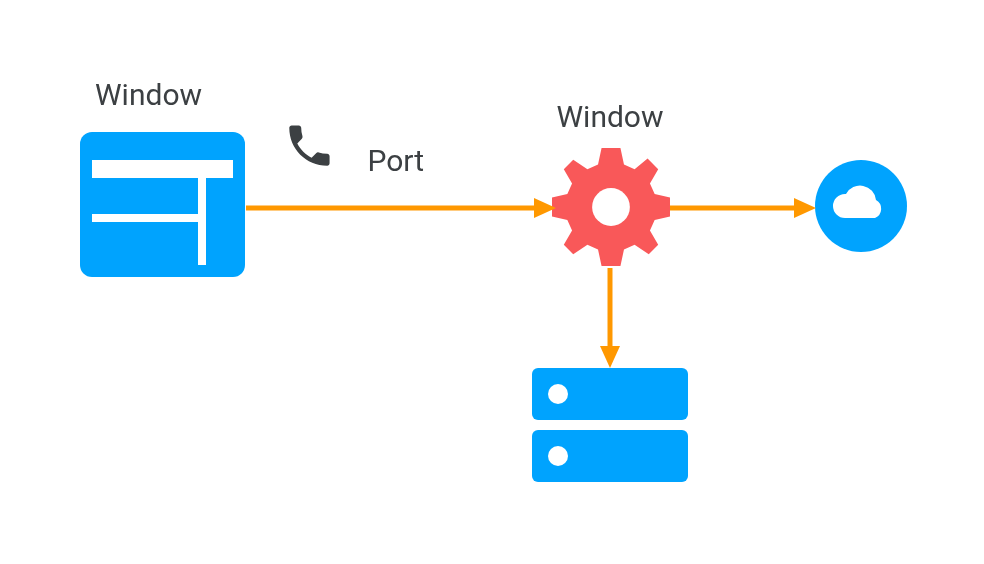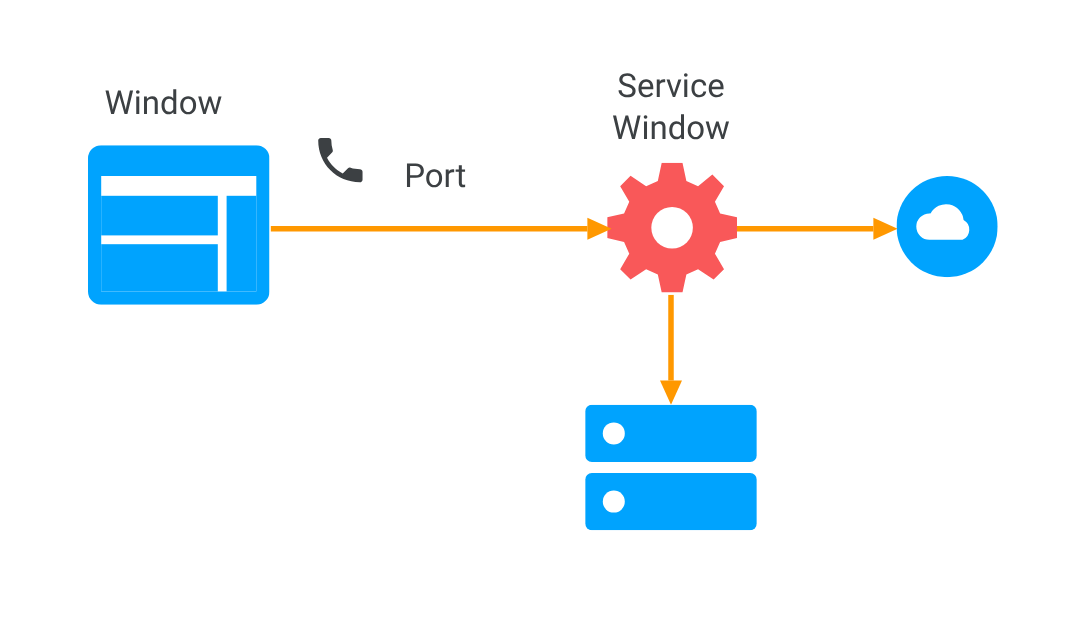--- a/index.html
+++ b/index.html
@@ -23,21 +23,21 @@
   svg { display: block; }
 </style>
 </head>
 <body>
 
 <div class="label" style="left:95px; top:76px; width:160px; text-align:left;">Window</div>
 
 <div class="label" style="left:344px; top:142px; width:80px; text-align:right;">Port</div>
 
 <div class="label" style="left:520px; top:60px; width:180px;">
-  <span>Service</span><br>
+  <br>
   <span>Window</span>
 </div>
 
 <div style="position:absolute; left:80px; top:132px;">
   <svg width="165" height="145" viewBox="0 0 165 145">
     <rect x="0" y="0" width="165" height="145" rx="12" ry="12" fill="#00A3FE"></rect>
 
     <rect x="12" y="28" width="141" height="105" fill="#ffffff"></rect>
 
     <rect x="12" y="46" width="106" height="36" fill="#00A3FE"></rect>

